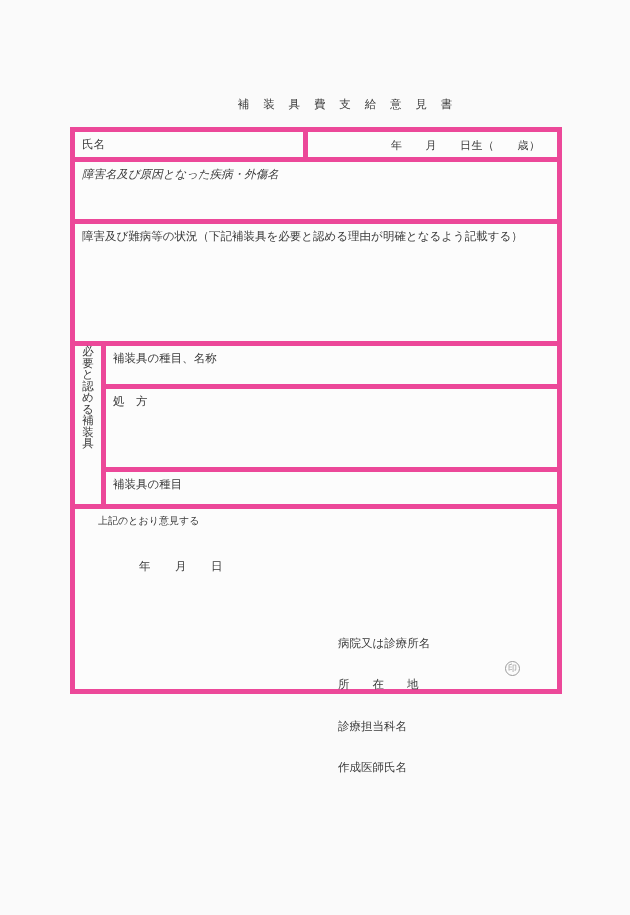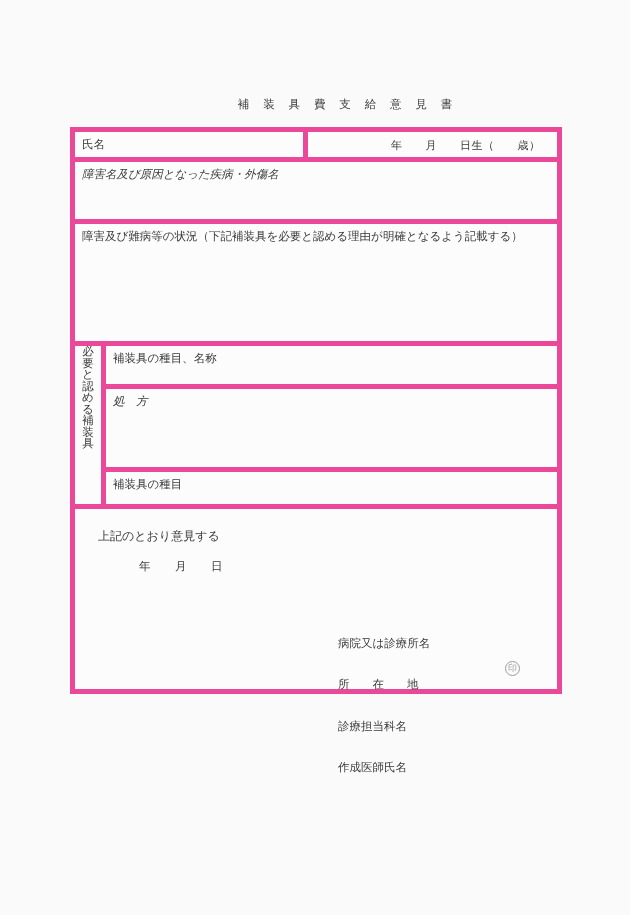--- a/index.html
+++ b/index.html
@@ -65,21 +65,21 @@
   .cell-pad {
     padding: 5px 0 0 7px;
     line-height: 1.35;
     white-space: nowrap;
   }
 
   .row-name     { height: 30px; }
   .row-disease  { height: 62px; font-style: italic; }
   .row-status   { height: 122px; }
   .row-kind     { height: 43px; }
-  .row-presc    { height: 83px; font-style: italic; }
+  .row-presc    { height: 83px; }
   .row-effect   { height: 37px; }
   .row-footer   { height: 185px; }
 
   .name-label  { width: 233px; }
   .dob-cell    { width: 253px; }
 
   .dob-text {
     padding: 6px 0 0 0;
     text-align: left;
     padding-left: 83px;
@@ -104,22 +104,22 @@
     font-size: 11.5px;
     line-height: 1;
   }
   .vert-label span { display: block; }
 
   
   .footer-cell { position: relative; }
   .footer-opinion {
     position: absolute;
     left: 23px;
-    top: 19px;
-    font-size: 12px;
+    top: 5px;
+    font-size: 10px;
     white-space: nowrap;
   }
   .footer-date {
     position: absolute;
     left: 64px;
     top: 50px;
     font-size: 11.5px;
     letter-spacing: 0.5px;
     white-space: nowrap;
   }

